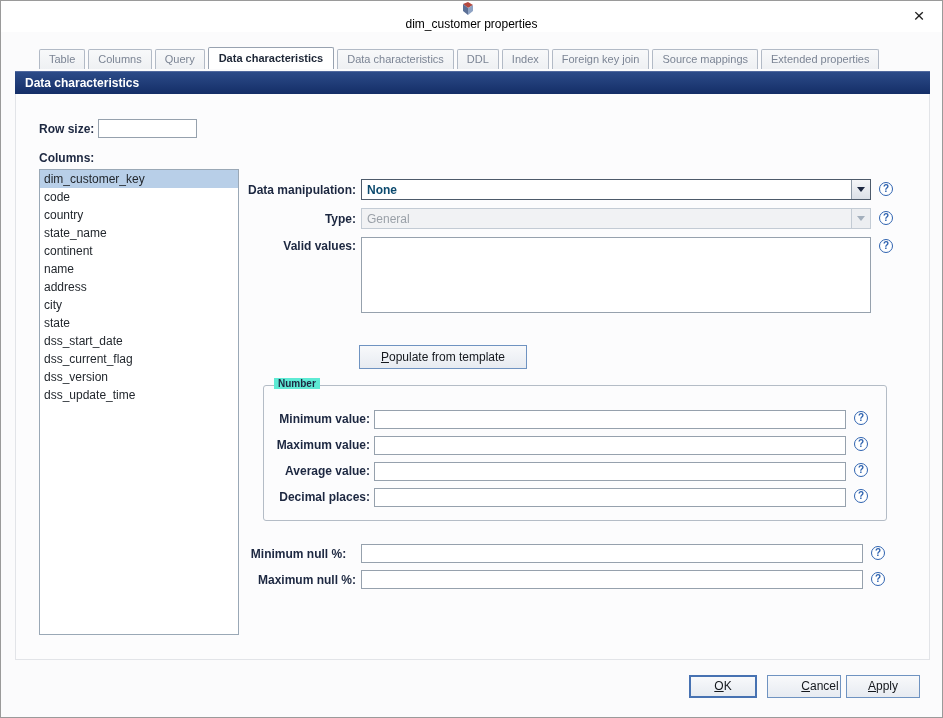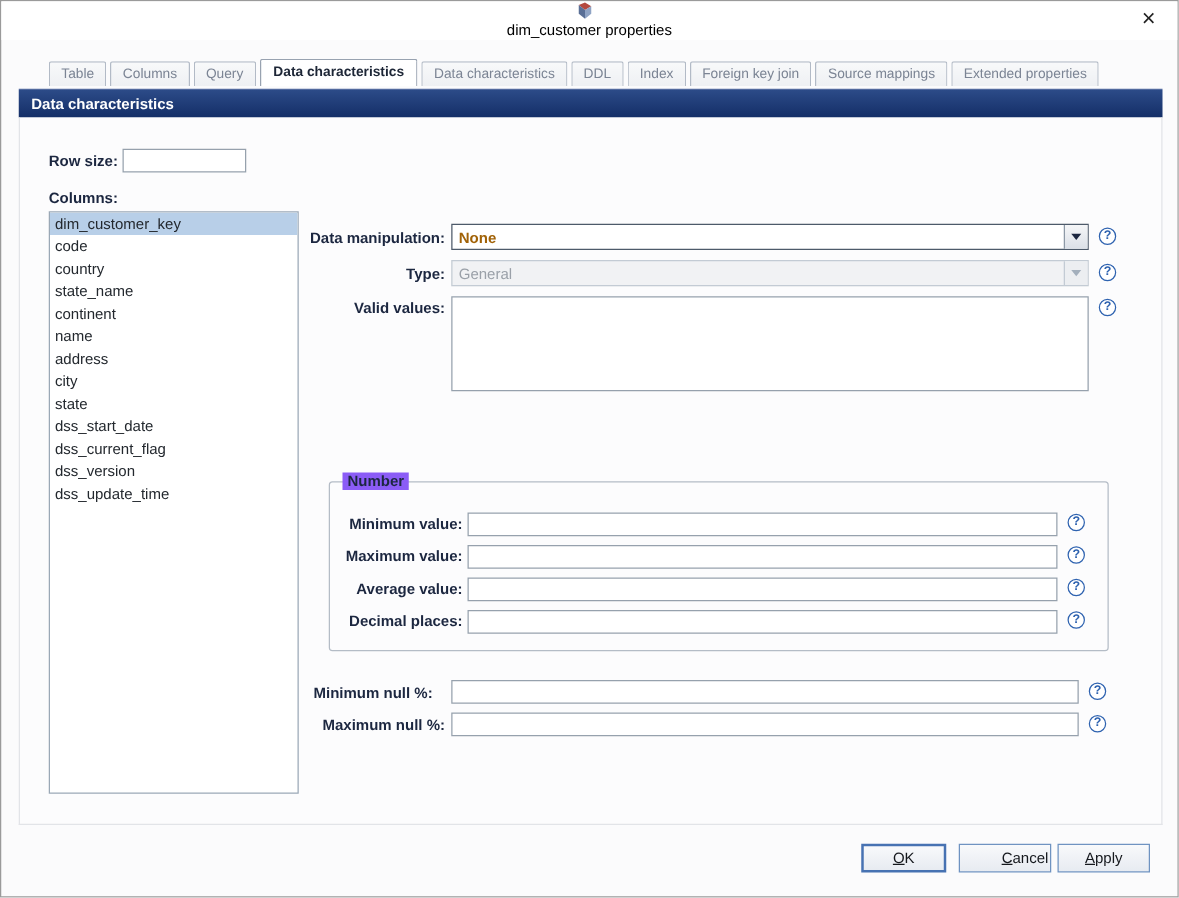--- a/index.html
+++ b/index.html
@@ -63,21 +63,21 @@
     background:#fff; border:1px solid #9aa8b6; overflow:hidden; font-size:12px;
   }
   .list-item { height:18px; line-height:18px; padding-left:4px; color:#23282e; cursor:default; white-space:nowrap; }
   .list-item.selected { background:#b8cfe8; }
 
   
   .combo {
     position:absolute; background:#fff; border:1px solid #4d5a6a;
     display:flex; align-items:stretch; font-size:12px; cursor:default;
   }
-  .combo-text { flex:1; padding:0 5px; font-weight:bold; color:#a16207; display:flex; align-items:center; }
+  .combo-text { flex:1; padding:0 5px; font-weight:bold; color:#0c4a6e; display:flex; align-items:center; }
   .arrow-btn {
     width:19px; border-left:1px solid #8d99a6; background:linear-gradient(#f5f6f8,#dbe0e7);
     display:flex; align-items:center; justify-content:center;
   }
   .arrow { width:0; height:0; border-left:4px solid transparent; border-right:4px solid transparent; border-top:5px solid #1c2740; }
   .combo.disabled { background:#f1f2f4; border-color:#c3cbd4; }
   .combo.disabled .combo-text { font-weight:normal; color:#9aa0a8; }
   .combo.disabled .arrow-btn { background:#eceef1; border-left-color:#c3cbd4; }
   .combo.disabled .arrow { border-top-color:#a3afbc; }
 
@@ -87,22 +87,22 @@
     color:#2f63b0; font-size:10px; font-weight:bold; text-align:center; line-height:12px;
     background:#fff; cursor:pointer;
   }
 
   
   .groupbox {
     position:absolute; left:262px; top:384px; width:624px; height:136px;
     border:1px solid #b4bcc6; border-radius:3px;
   }
   .group-title {
-    position:absolute; top:-8px; left:10px; padding:0 4px; background:#8b5cf6;
-    font-size:12px; font-weight:bold; color:#1c2740;
+    position:absolute; top:-8px; left:10px; padding:0 4px; background:#5eead4;
+    font-size:10px; font-weight:bold; color:#1c2740;
   }
 
   
   .btn {
     position:absolute; height:23px; font-family:inherit; font-size:12px; color:#15181d;
     background:linear-gradient(#f8f9fb,#e7ebf1); border:1px solid #6f93c1;
     text-align:center; line-height:21px; cursor:pointer;
   }
   .btn.default { border:2px solid #4772b2; line-height:19px; }
   .btn u, .mnemonic u { text-decoration:underline; }
@@ -174,20 +174,21 @@
     <span class="arrow-btn">
         <span class="arrow"></span>
       </span>
   </div>
   <span class="help" style="left:878px; top:210px;">?</span>
 
   <div class="lbl r" style="left:240px; top:238px; width:115px;">Valid values:</div>
   <textarea class="tfield" style="left: 360px; top: 236px; width: 510px; height: 76px;"></textarea>
   <span class="help" style="left:878px; top:238px;">?</span>
 
+  <button class="btn mnemonic" style="left:358px; top:344px; width:168px; height:24px; line-height:22px;"><u>P</u>opulate from template</button>
 
   <div class="groupbox">
     <span class="group-title">Number</span>
   <div class="lbl r" style="left: 8px; top: 26px; width: 98px;">Minimum value:</div>
       <input class="tfield" value="" style="left: 110px; top: 24px; width: 472px; height: 19px;">
       <span class="help" style="left: 590px; top: 25px;">?</span>
       <div class="lbl r" style="left: 8px; top: 52px; width: 98px;">Maximum value:</div>
       <input class="tfield" value="" style="left: 110px; top: 50px; width: 472px; height: 19px;">
       <span class="help" style="left: 590px; top: 51px;">?</span>
       <div class="lbl r" style="left: 8px; top: 78px; width: 98px;">Average value:</div>

